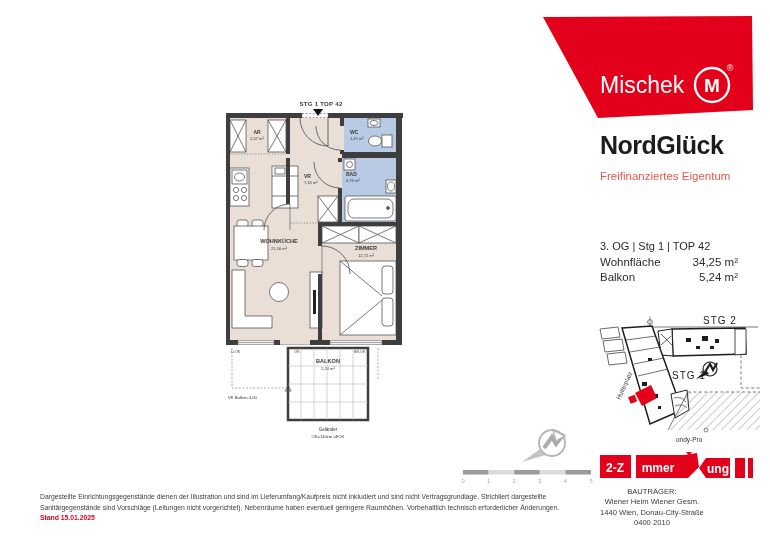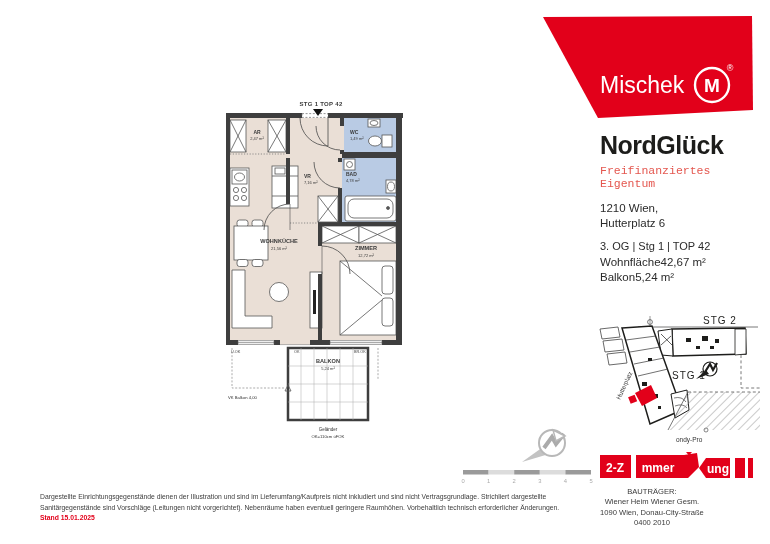--- a/index.html
+++ b/index.html
@@ -1,25 +1,25 @@
 <!DOCTYPE html>
 <html><head>
 <meta charset="utf-8">
 <style>
   html,body{margin:0;padding:0;background:#888;}
   .page{position:relative;width:770px;height:544px;background:#ffffff;overflow:hidden;
         font-family:"Liberation Sans",sans-serif;color:#1d1d1b;}
   .abs{position:absolute;}
   
   .title{left:600px;top:131px;font-size:25px;font-weight:bold;letter-spacing:-0.5px;color:#1d1d1b;}
-  .subtitle{left:600px;top:164px;font-size:11.5px;color:#e4574f;font-family:Liberation Mono, monospace;}
+  .subtitle{left:600px;top:170px;font-size:11.5px;color:#e4574f;}
   .addr{left:600px;top:201px;font-size:11.5px;line-height:15px;color:#2b2b2b;}
   .unit{left:600px;top:240px;font-size:11px;color:#2b2b2b;}
   .arearows{left:600px;top:255px;width:138px;font-size:11.5px;color:#2b2b2b;}
-  .arearow{display:flex;line-height:14.5px;}
+  .arearow{display:flex;justify-content:space-between;line-height:14.5px;}
   
   .dev{left:600px;top:487px;font-size:7.6px;line-height:10.4px;color:#3a3a3a;text-align:center;}
   
   .footer{left:40px;top:492px;width:556px;font-size:6.8px;line-height:10.6px;color:#3c3c3c;}
   .stand{color:#e2001a;font-weight:bold;}
   svg text{font-family:"Liberation Sans",sans-serif;}
   .plantxt{fill:#3a3a3a;}
 </style>
 </head>
 <body>
@@ -29,29 +29,25 @@
   <svg class="abs" style="left:540px;top:8px;" width="225" height="120" viewBox="0 0 225 120">
     <polygon points="3,9 212,8 213,102 58,110" fill="#e2001a"></polygon>
     <text x="60" y="85" font-size="23" fill="#ffffff">Mischek</text>
     <circle cx="172" cy="77" r="17" fill="none" stroke="#ffffff" stroke-width="2.4"></circle>
     <text x="172" y="84" font-size="19" font-weight="bold" fill="#ffffff" text-anchor="middle">M</text>
     <text x="190" y="63" font-size="9" fill="#ffffff" text-anchor="middle">®</text>
   </svg>
 
   <div class="abs title">NordGlück</div>
   <div class="abs subtitle">Freifinanziertes Eigentum</div>
-  <div class="abs addr">
-    <div>1210 Wien,</div>
-    <div>Hutterplatz 6</div>
-  </div>
   <div class="abs unit">3. OG | Stg 1 | TOP 42</div>
   <div class="abs arearows">
     <div class="arearow">
       <span>Wohnfläche</span>
-      <span>42,67 m²</span>
+      <span>34,25 m²</span>
     </div>
     <div class="arearow">
       <span>Balkon</span>
       <span>5,24 m²</span>
     </div>
   </div>
 
   <svg class="abs" style="left:598px;top:298px;" width="172" height="152" viewBox="0 0 172 152">
     <defs>
       <pattern id="hatch" width="6" height="6" patternUnits="userSpaceOnUse" patternTransform="rotate(45)">
@@ -137,21 +133,21 @@
     <g fill="#ffffff" font-size="12" font-weight="bold">
       <text x="15" y="19.5" text-anchor="middle">2-Z</text>
       <text x="58" y="19.5" text-anchor="middle">mmer</text>
       <text x="118" y="20.5" text-anchor="middle">ung</text>
     </g>
   </svg>
 
   <div class="abs dev">
     <div>BAUTRÄGER:</div>
     <div>Wiener Heim Wiener Gesm.</div>
-    <div>1090 Wien, Donau-City-Straße</div>
+    <div>1440 Wien, Donau-City-Straße</div>
     <div>0400 2010</div>
   </div>
 
   <svg class="abs" style="left:218px;top:96px;" width="204" height="352" viewBox="0 0 204 352">
 
     <g>
       <rect x="12" y="22" width="166" height="222" fill="#eadfd6"></rect>
       <rect x="126" y="22" width="52" height="36" fill="#b9cbe4"></rect>
       <rect x="124" y="62" width="54" height="64" fill="#b9cbe4"></rect>
     </g>

